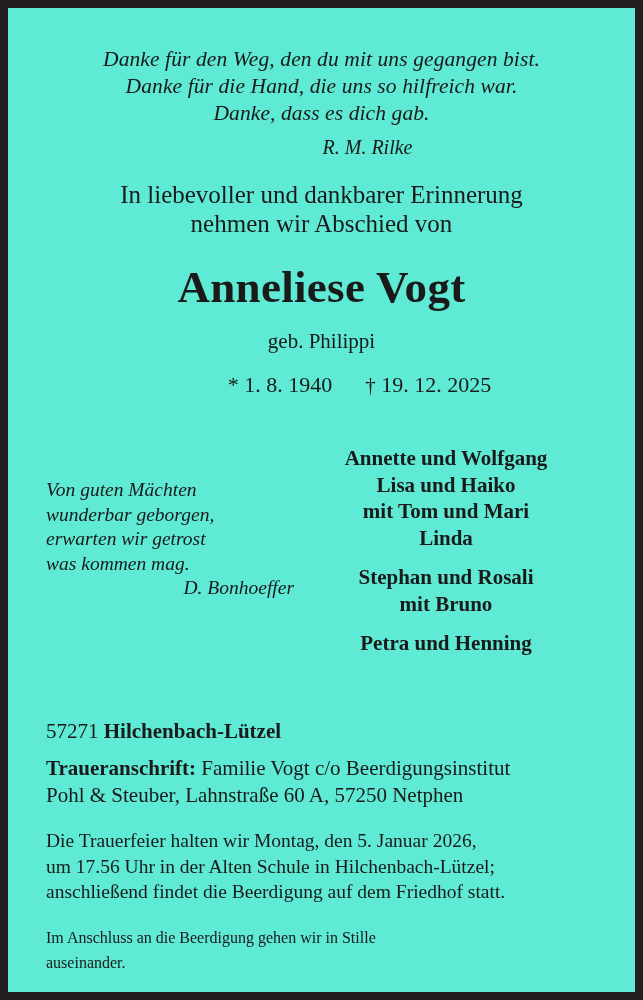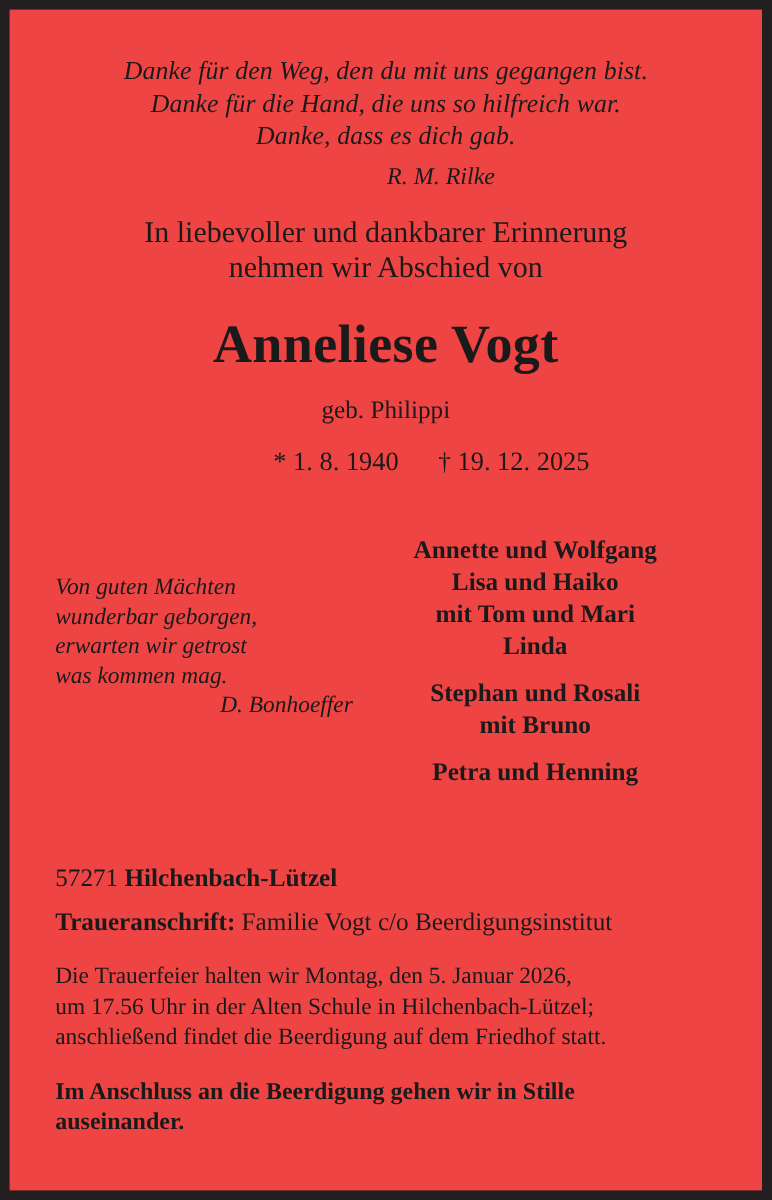--- a/index.html
+++ b/index.html
@@ -13,21 +13,21 @@
     font-family: "Liberation Serif", serif;
     color: #1a1a1a;
     overflow: hidden;
   }
   .frame {
     position: absolute;
     left: 8px;
     top: 8px;
     width: 627px;
     height: 984px;
-    background: #ef4444;
+    background: #5eead4;
     box-sizing: border-box;
   }
   .inner {
     position: absolute;
     left: 0;
     top: 0;
     width: 627px;
     height: 984px;
   }
 
@@ -153,23 +153,22 @@
   .address-line { display: block; }
 
   .service {
     font-size: 19.5px;
     line-height: 25.5px;
     margin-bottom: 20px;
   }
   .service-line { display: block; }
 
   .closing {
-    font-size: 20px;
+    font-size: 16px;
     line-height: 25.5px;
-    font-weight: bold;
   }
   .closing-line { display: block; }
 </style>
 </head>
 <body>
 
 <div class="frame">
   <div class="inner">
 
     <div class="poem">
@@ -221,20 +220,21 @@
 
     <div class="bottom">
 
       <div class="city-line">
         <span class="city-zip">57271</span>
         <span class="city-name">Hilchenbach-Lützel</span>
       </div>
 
       <div class="address">
         <span class="address-line"><span class="address-label">Traueranschrift:</span><span> Familie Vogt c/o Beerdigungsinstitut</span></span>
+        <span class="address-line">Pohl &amp; Steuber, Lahnstraße 60 A, 57250 Netphen</span>
       </div>
 
       <div class="service">
         <span class="service-line">Die Trauerfeier halten wir Montag, den 5. Januar 2026,</span>
         <span class="service-line">um 17.56 Uhr in der Alten Schule in Hilchenbach-Lützel;</span>
         <span class="service-line">anschließend findet die Beerdigung auf dem Friedhof statt.</span>
       </div>
 
       <div class="closing">
         <span class="closing-line">Im Anschluss an die Beerdigung gehen wir in Stille</span>

